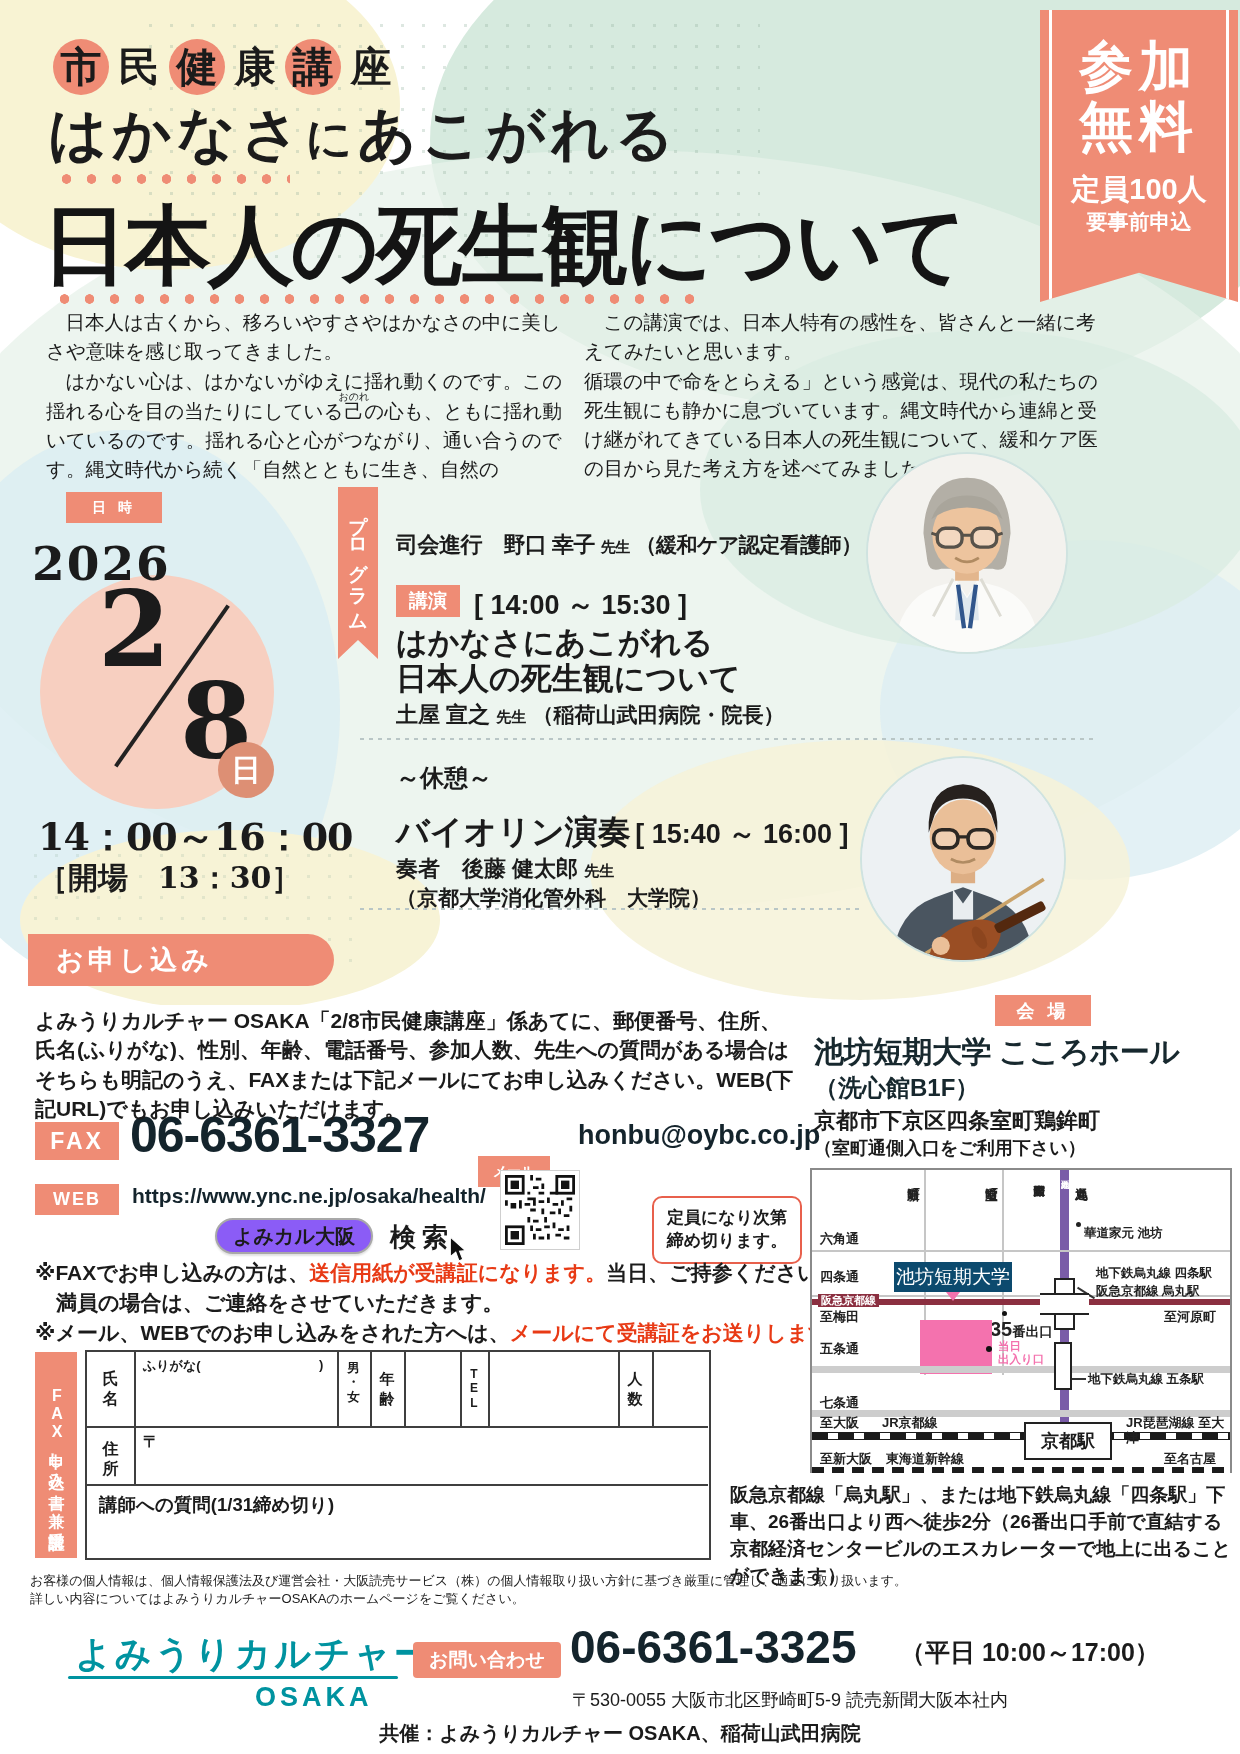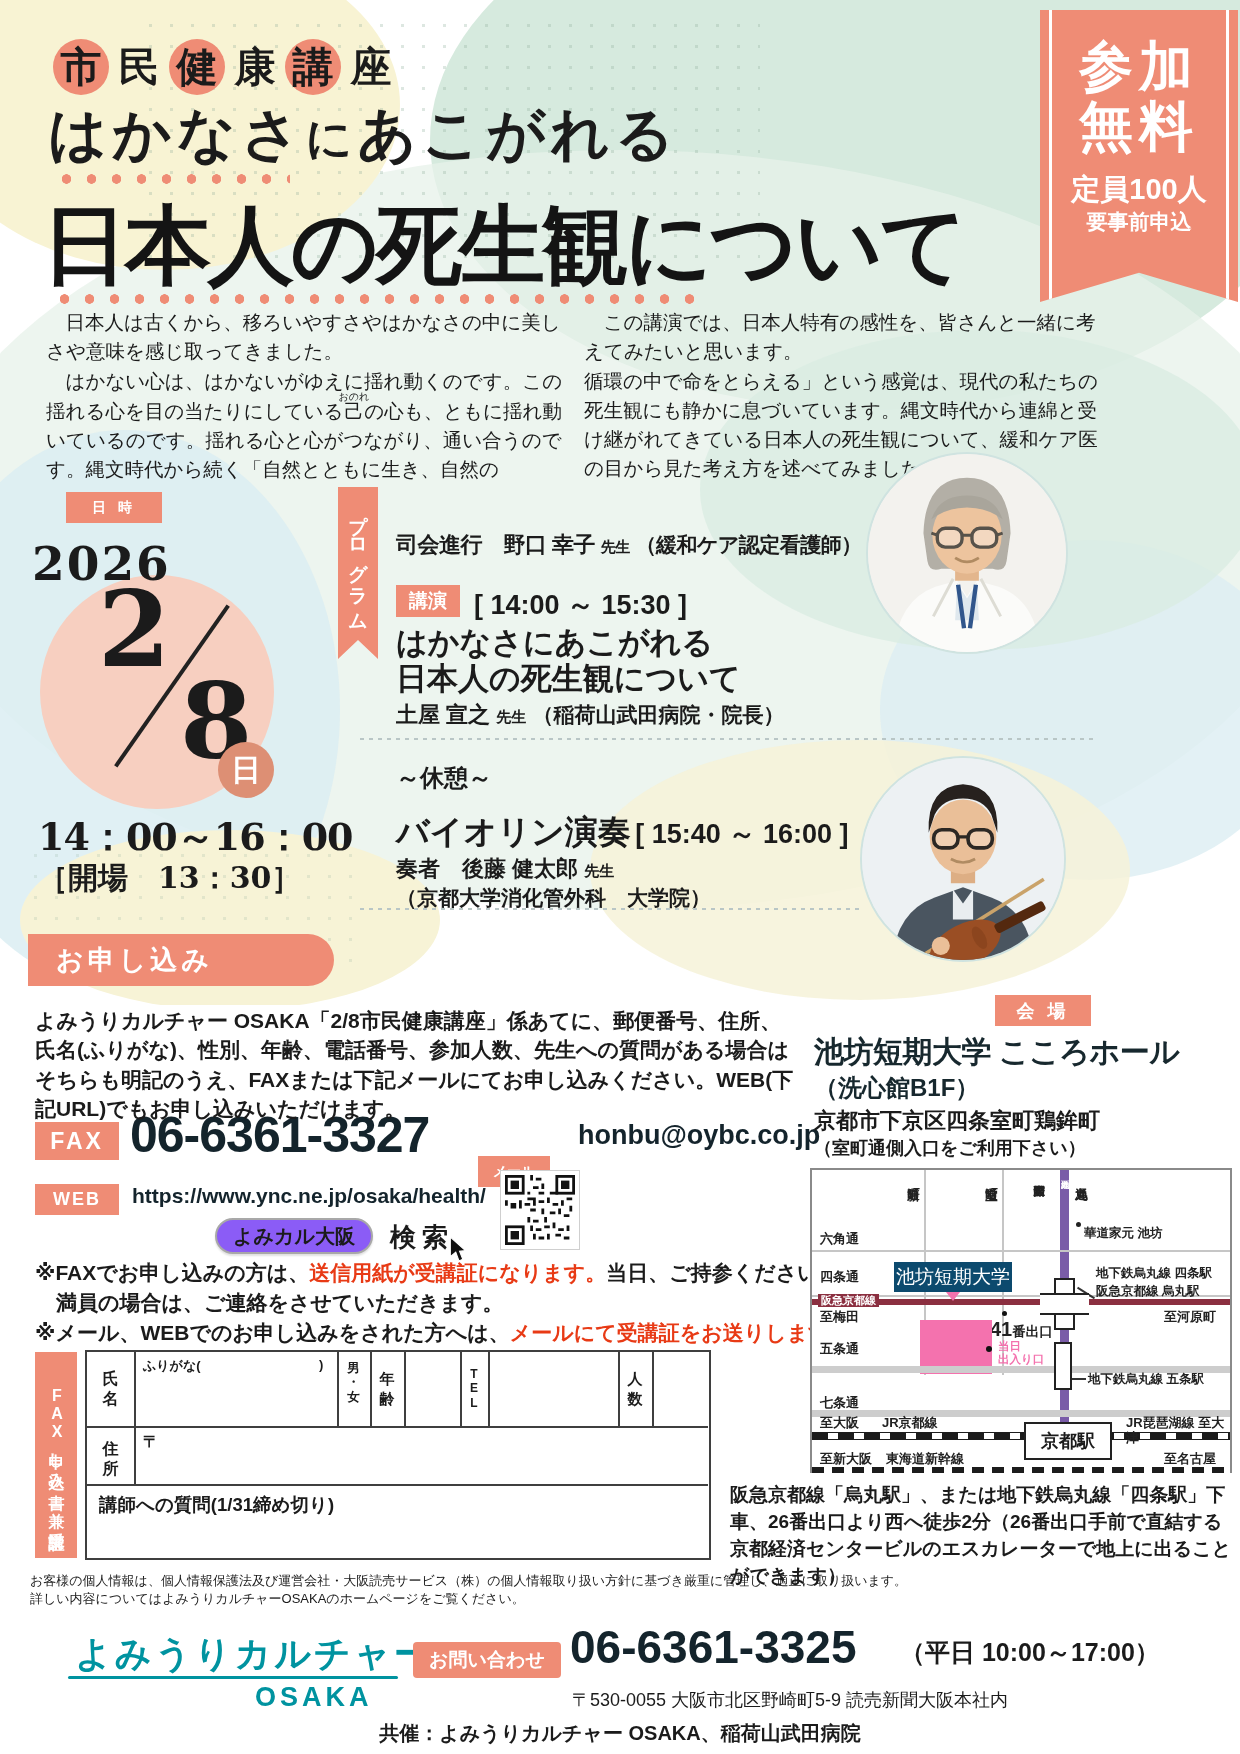--- a/index.html
+++ b/index.html
@@ -198,20 +198,22 @@
       <path fill="#111" d="M18 0h7v7h-7z"></path>
         <path fill="#fff" d="M19 1h5v5h-5z"></path>
         <path fill="#111" d="M20 2h3v3h-3z"></path>
       <path fill="#111" d="M0 18h7v7H0z"></path>
         <path fill="#fff" d="M1 19h5v5H1z"></path>
         <path fill="#111" d="M2 20h3v3H2z"></path>
       <path fill="#111" d="M9 0h1v2H9z M11 1h2v1h-2z M13 3h1v2h-1z M10 4h2v1h-2z M8 6h1v1h-1z M12 6h2v1h-2z M16 6h3v1h-3z M8 8h2v1H8z M0 9h1v2H0z M2 10h2v2H2z M5 9h1v3H5z M7 10h2v1H7z M10 8h1v3h-1z M12 9h2v1h-2z M15 8h1v2h-1z M17 10h2v1h-2z M20 9h1v2h-1z M22 8h2v1h-2z M23 11h1v2h-1z M9 12h2v1H9z M13 12h1v2h-1z M16 13h2v1h-2z M19 12h1v2h-1z M21 14h2v1h-2z M8 15h1v2H8z M10 16h2v1h-2z M14 15h1v2h-1z M9 18h1v2H9z M11 19h2v1h-2z M14 18h2v1h-2z M17 17h1v2h-1z M19 19h2v1h-2z M22 18h1v2h-1z M10 21h1v2h-1z M12 22h2v1h-2z M15 21h1v2h-1z M18 21h2v1h-2z M21 22h2v1h-2z"></path>
     </svg>
   </div>
 
+  <div class="abs pre" style="left:652px;top:1196px;width:150px;height:68px;background:#fff;border:2.5px solid #e8604c;border-radius:10px;display:flex;align-items:center;justify-content:center;text-align:center;font-size:17px;font-weight:700;line-height:1.35">定員になり次第
+締め切ります。</div>
 
   <div class="abs" style="left:35px;top:1258px;font-size:21px;font-weight:700;line-height:1.44">
     <div><span>※FAXでお申し込みの方は、</span><span class="red">送信用紙が受講証になります。</span><span>当日、ご持参ください。</span></div>
     <div>　満員の場合は、ご連絡をさせていただきます。</div>
     <div><span>※メール、WEBでのお申し込みをされた方へは、</span><span class="red">メールにて受講証をお送りします。</span></div>
   </div>
 
   <div class="abs" style="left:35px;top:1352px;width:42px;height:206px;background:#ef8c75;display:flex;align-items:center;justify-content:center">
     <span class="vt" style="color:#fff;font-size:16px;font-weight:700;letter-spacing:1px">FAX申し込み書 兼 受講証</span>
   </div>
@@ -282,21 +284,21 @@
     <div style="position:absolute;left:242px;top:108px;width:21px;height:52px;background:#fff;border:2px solid #222;z-index:3"></div>
     <div style="position:absolute;left:228px;top:123px;width:49px;height:22px;background:#fff;border:2px solid #222;border-left:none;border-right:none;z-index:4"></div>
     <div class="ml" style="left:284px;top:96px;font-size:12.5px">地下鉄烏丸線 四条駅</div>
     <div class="ml" style="left:284px;top:114px;font-size:12.5px">阪急京都線 烏丸駅</div>
     <div style="position:absolute;left:264px;top:122px;width:20px;height:2px;background:#333;transform:rotate(32deg)"></div>
 
     <div class="ml" style="left:8px;top:140px">至梅田</div>
     <div class="ml" style="left:352px;top:140px">至河原町</div>
 
     <div style="position:absolute;left:190px;top:141px;width:5px;height:5px;border-radius:50%;background:#111"></div>
-    <div class="ml" style="left:178px;top:148px"><span style="font-size:20px;font-weight:800">41</span><span style="font-size:13.5px">番出口</span></div>
+    <div class="ml" style="left:178px;top:148px"><span style="font-size:20px;font-weight:800">35</span><span style="font-size:13.5px">番出口</span></div>
 
     <div style="position:absolute;left:108px;top:150px;width:72px;height:54px;background:#f472ae"></div>
     <div style="position:absolute;left:174px;top:176px;width:6px;height:6px;border-radius:50%;background:#111"></div>
     <div class="ml pre" style="left:186px;top:170px;font-size:11.5px;color:#f472ae">当日
 出入り口</div>
 
     <div class="ml" style="left:8px;top:172px">五条通</div>
     <div class="gline" style="left:0;top:196px;width:418px;height:7px;background:#cdcdcd"></div>
 
     <div style="position:absolute;left:242px;top:172px;width:18px;height:48px;background:#fff;border:2px solid #222;z-index:2"></div>

